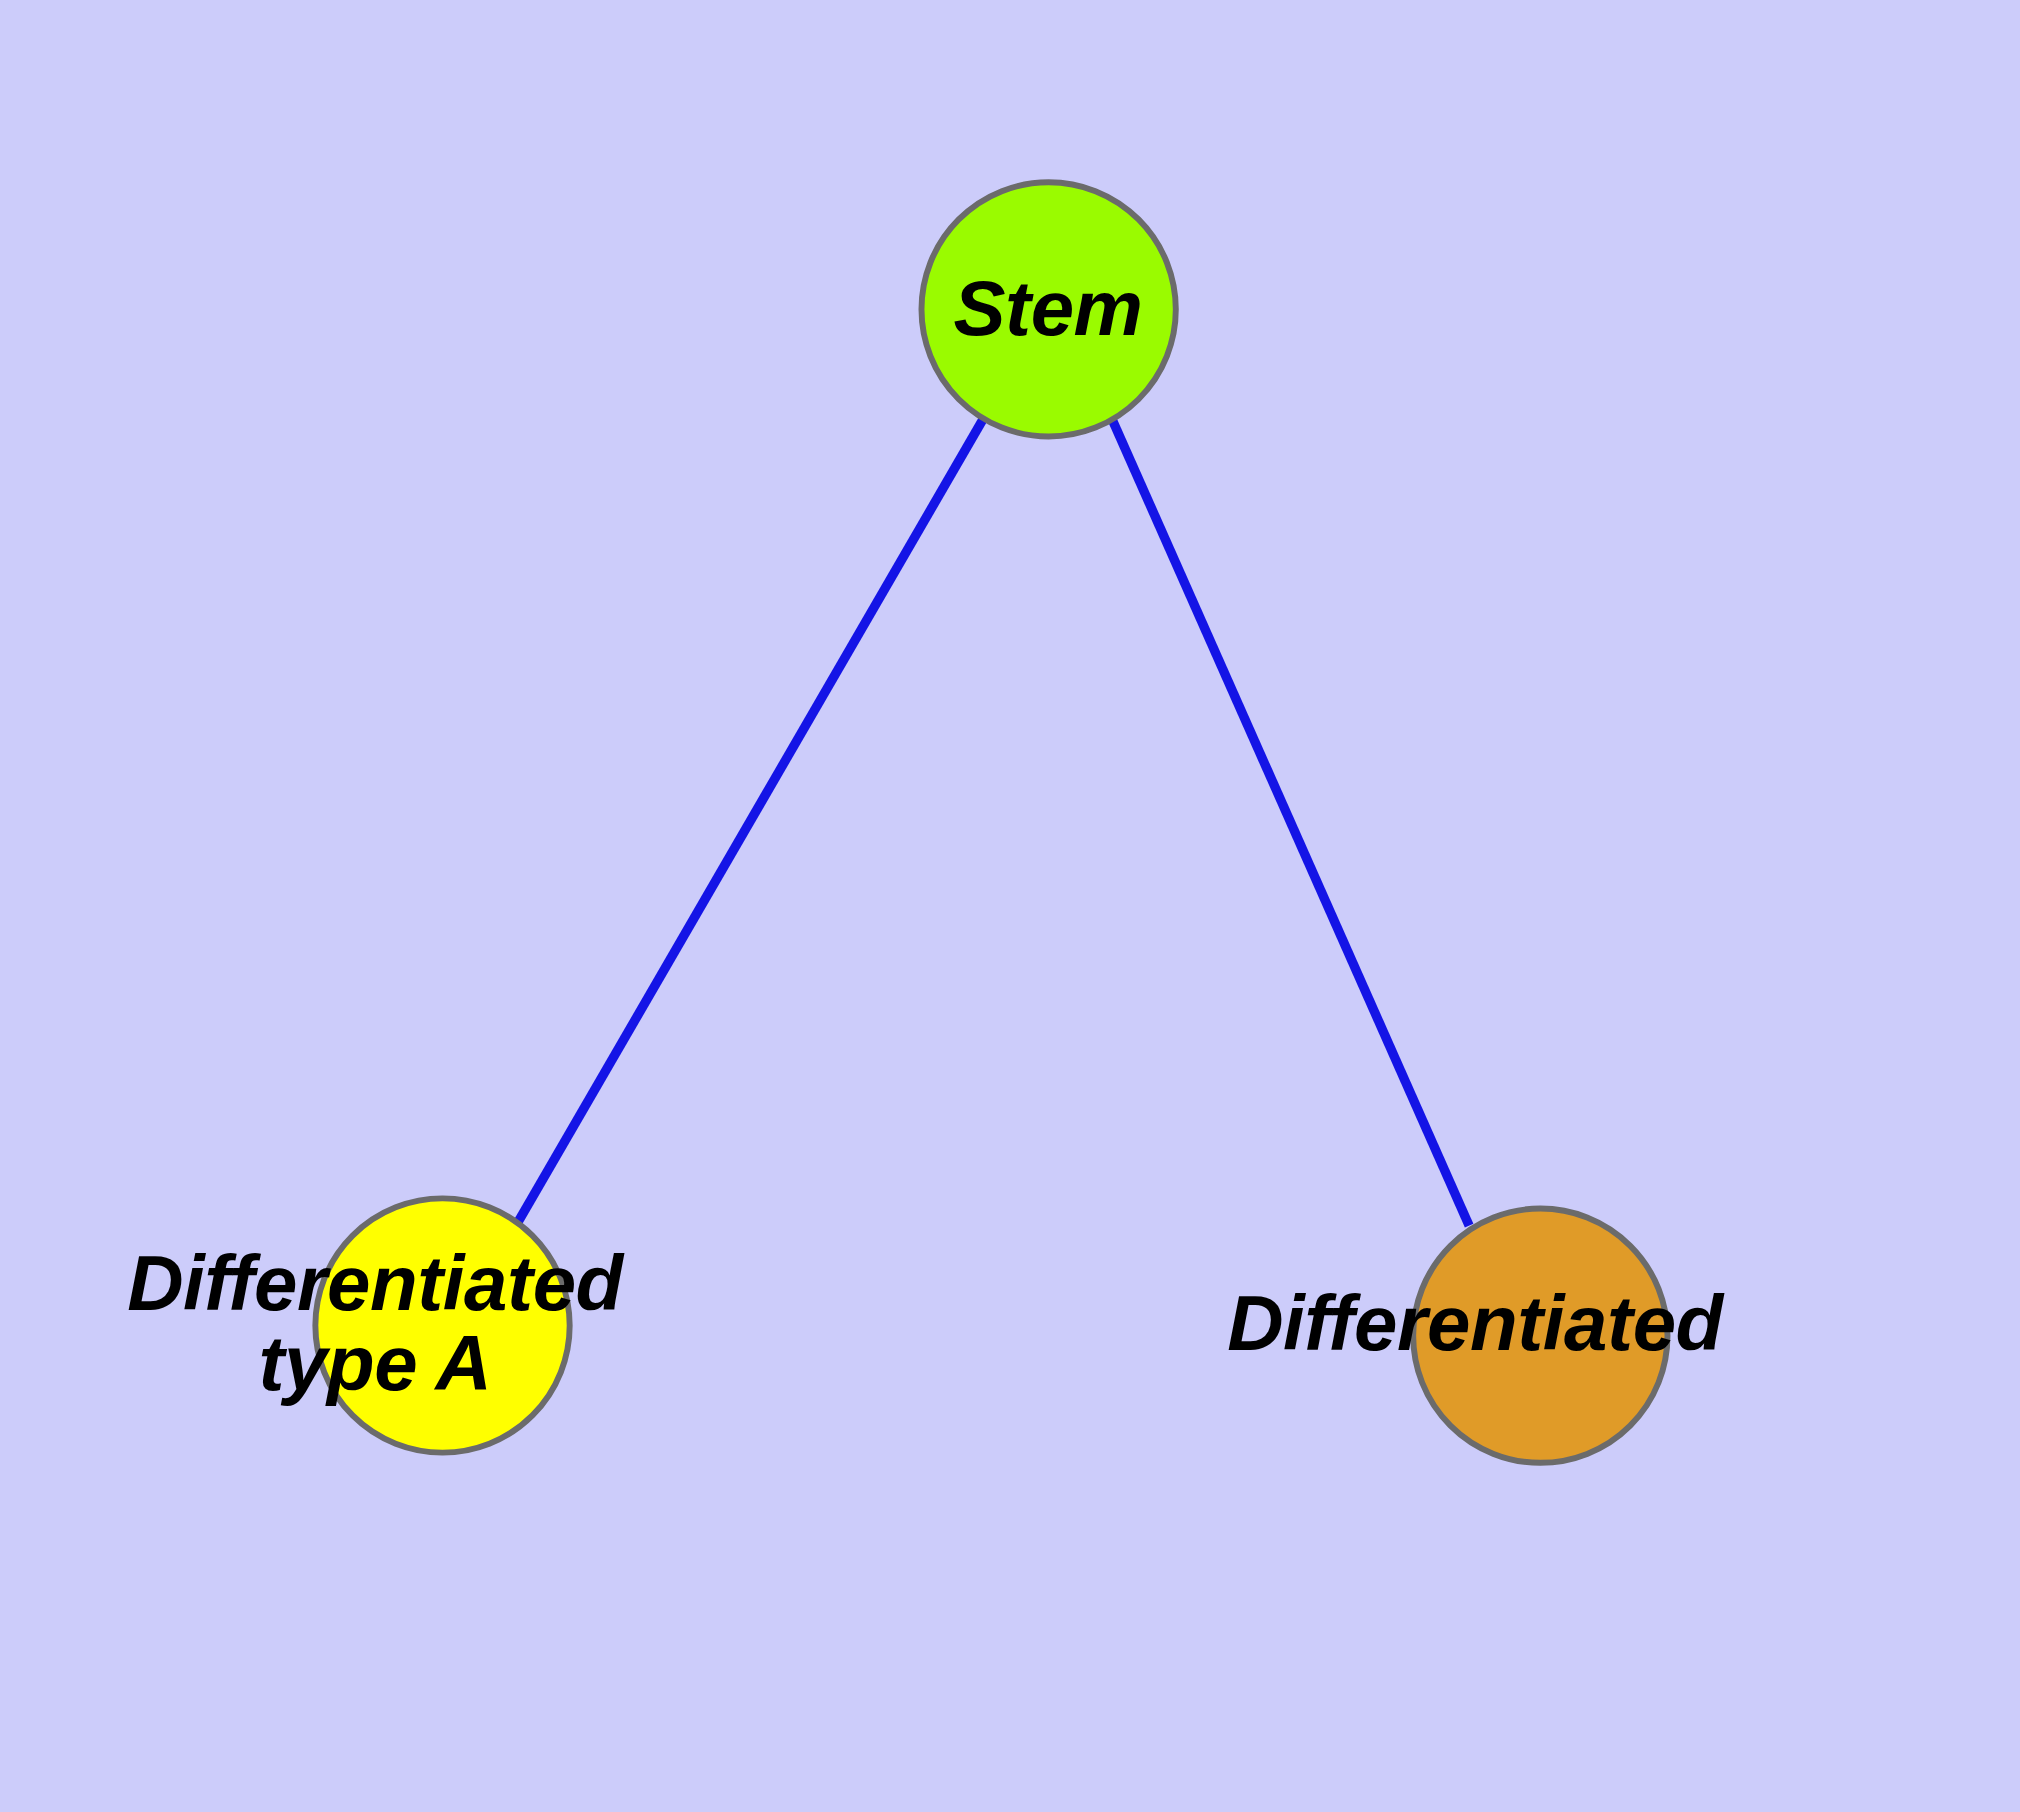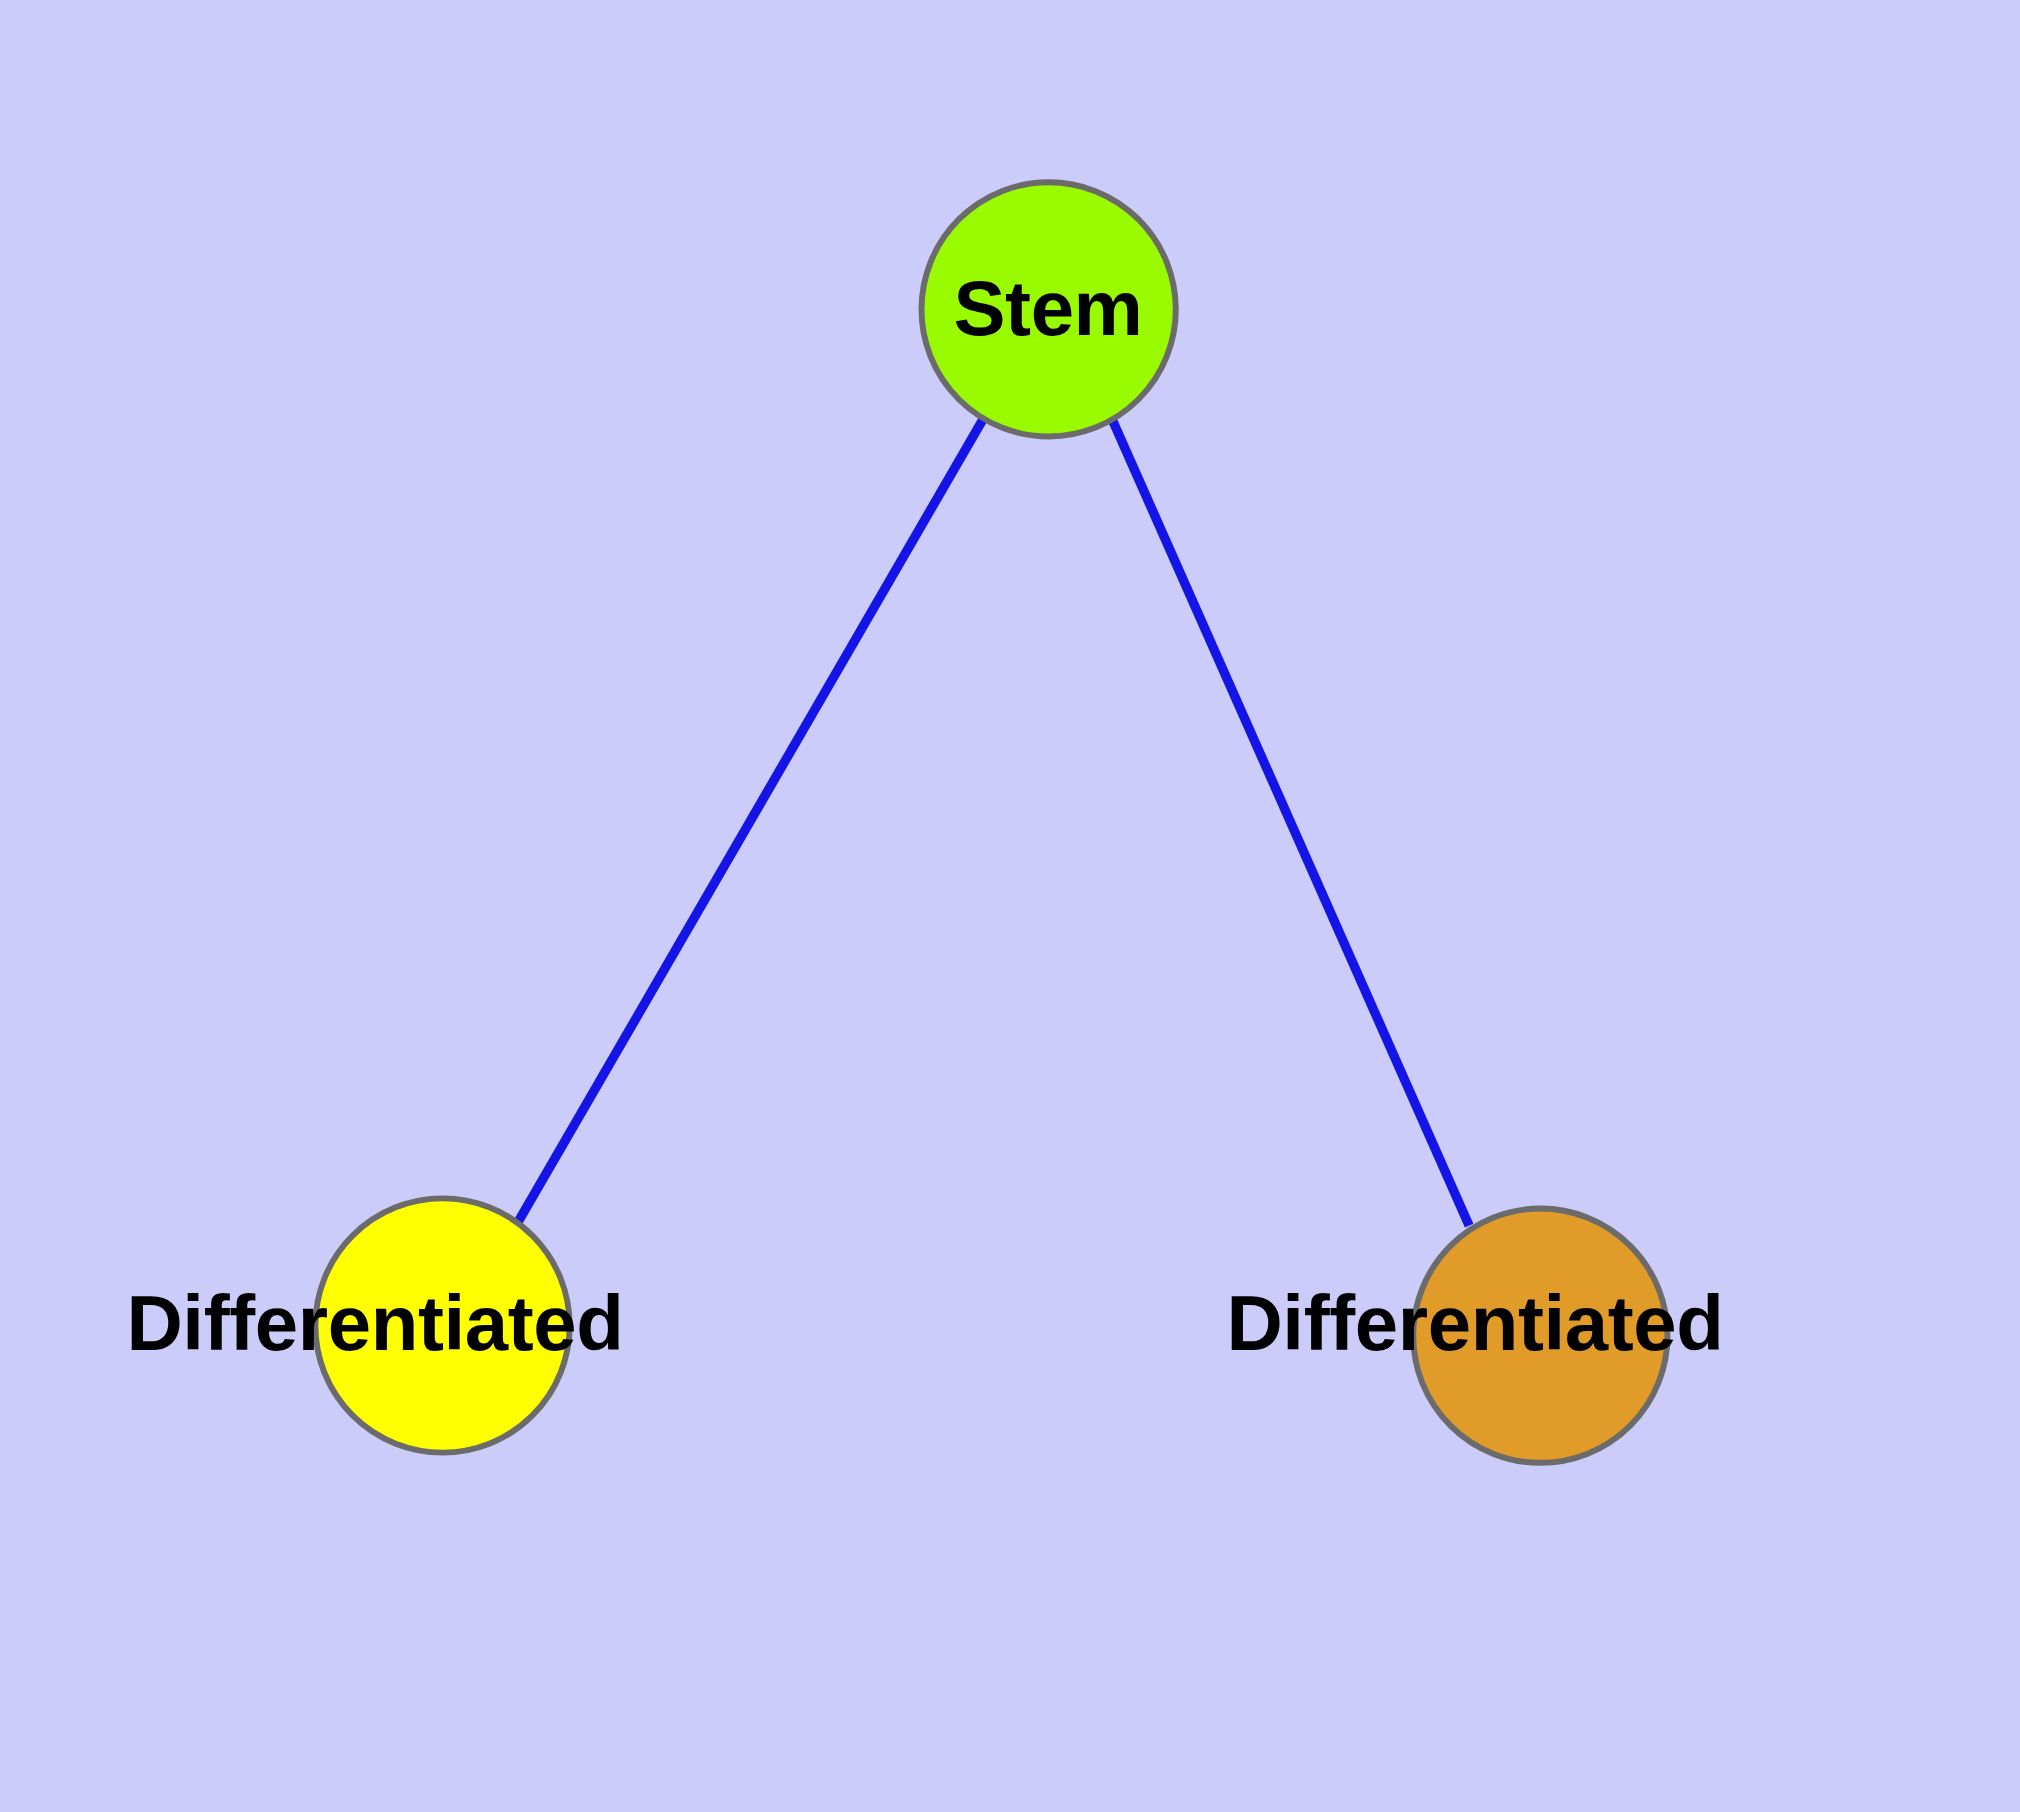--- a/index.html
+++ b/index.html
@@ -8,20 +8,21 @@
     padding: 0;
     background: #ffffff;
   }
   #canvas {
     position: relative;
     width: 2021px;
     height: 1812px;
     background: #ccccfa;
     overflow: hidden;
     font-family: "Liberation Sans", sans-serif;
+    font-style: italic;
   }
   #graph-svg {
     position: absolute;
     left: 0;
     top: 0;
     width: 2021px;
     height: 1812px;
   }
   .node-label {
     position: absolute;
@@ -54,18 +55,18 @@
 
     <g>
       <circle cx="1237" cy="365" r="150" fill="#9afb00" stroke="#6b6b6b" stroke-width="7"></circle>
       <circle cx="522" cy="1564" r="150" fill="#ffff00" stroke="#6b6b6b" stroke-width="7"></circle>
       <circle cx="1817" cy="1576" r="150" fill="#e09b28" stroke="#6b6b6b" stroke-width="7"></circle>
     </g>
   </svg>
 
   <div class="node-label single" style="left: 1048px; top: 308px;">Stem</div>
 
-  <div class="node-label" style="left: 375px; top: 1324px;"><span>Differentiated</span><br></div>
+  <div class="node-label" style="left: 375px; top: 1324px;"><span>Differentiated</span><br><span>type A</span></div>
 
   <div class="node-label" style="left: 1475px; top: 1324px;"><span>Differentiated</span><br></div>
 
 </div>
 
 
 </body></html>

